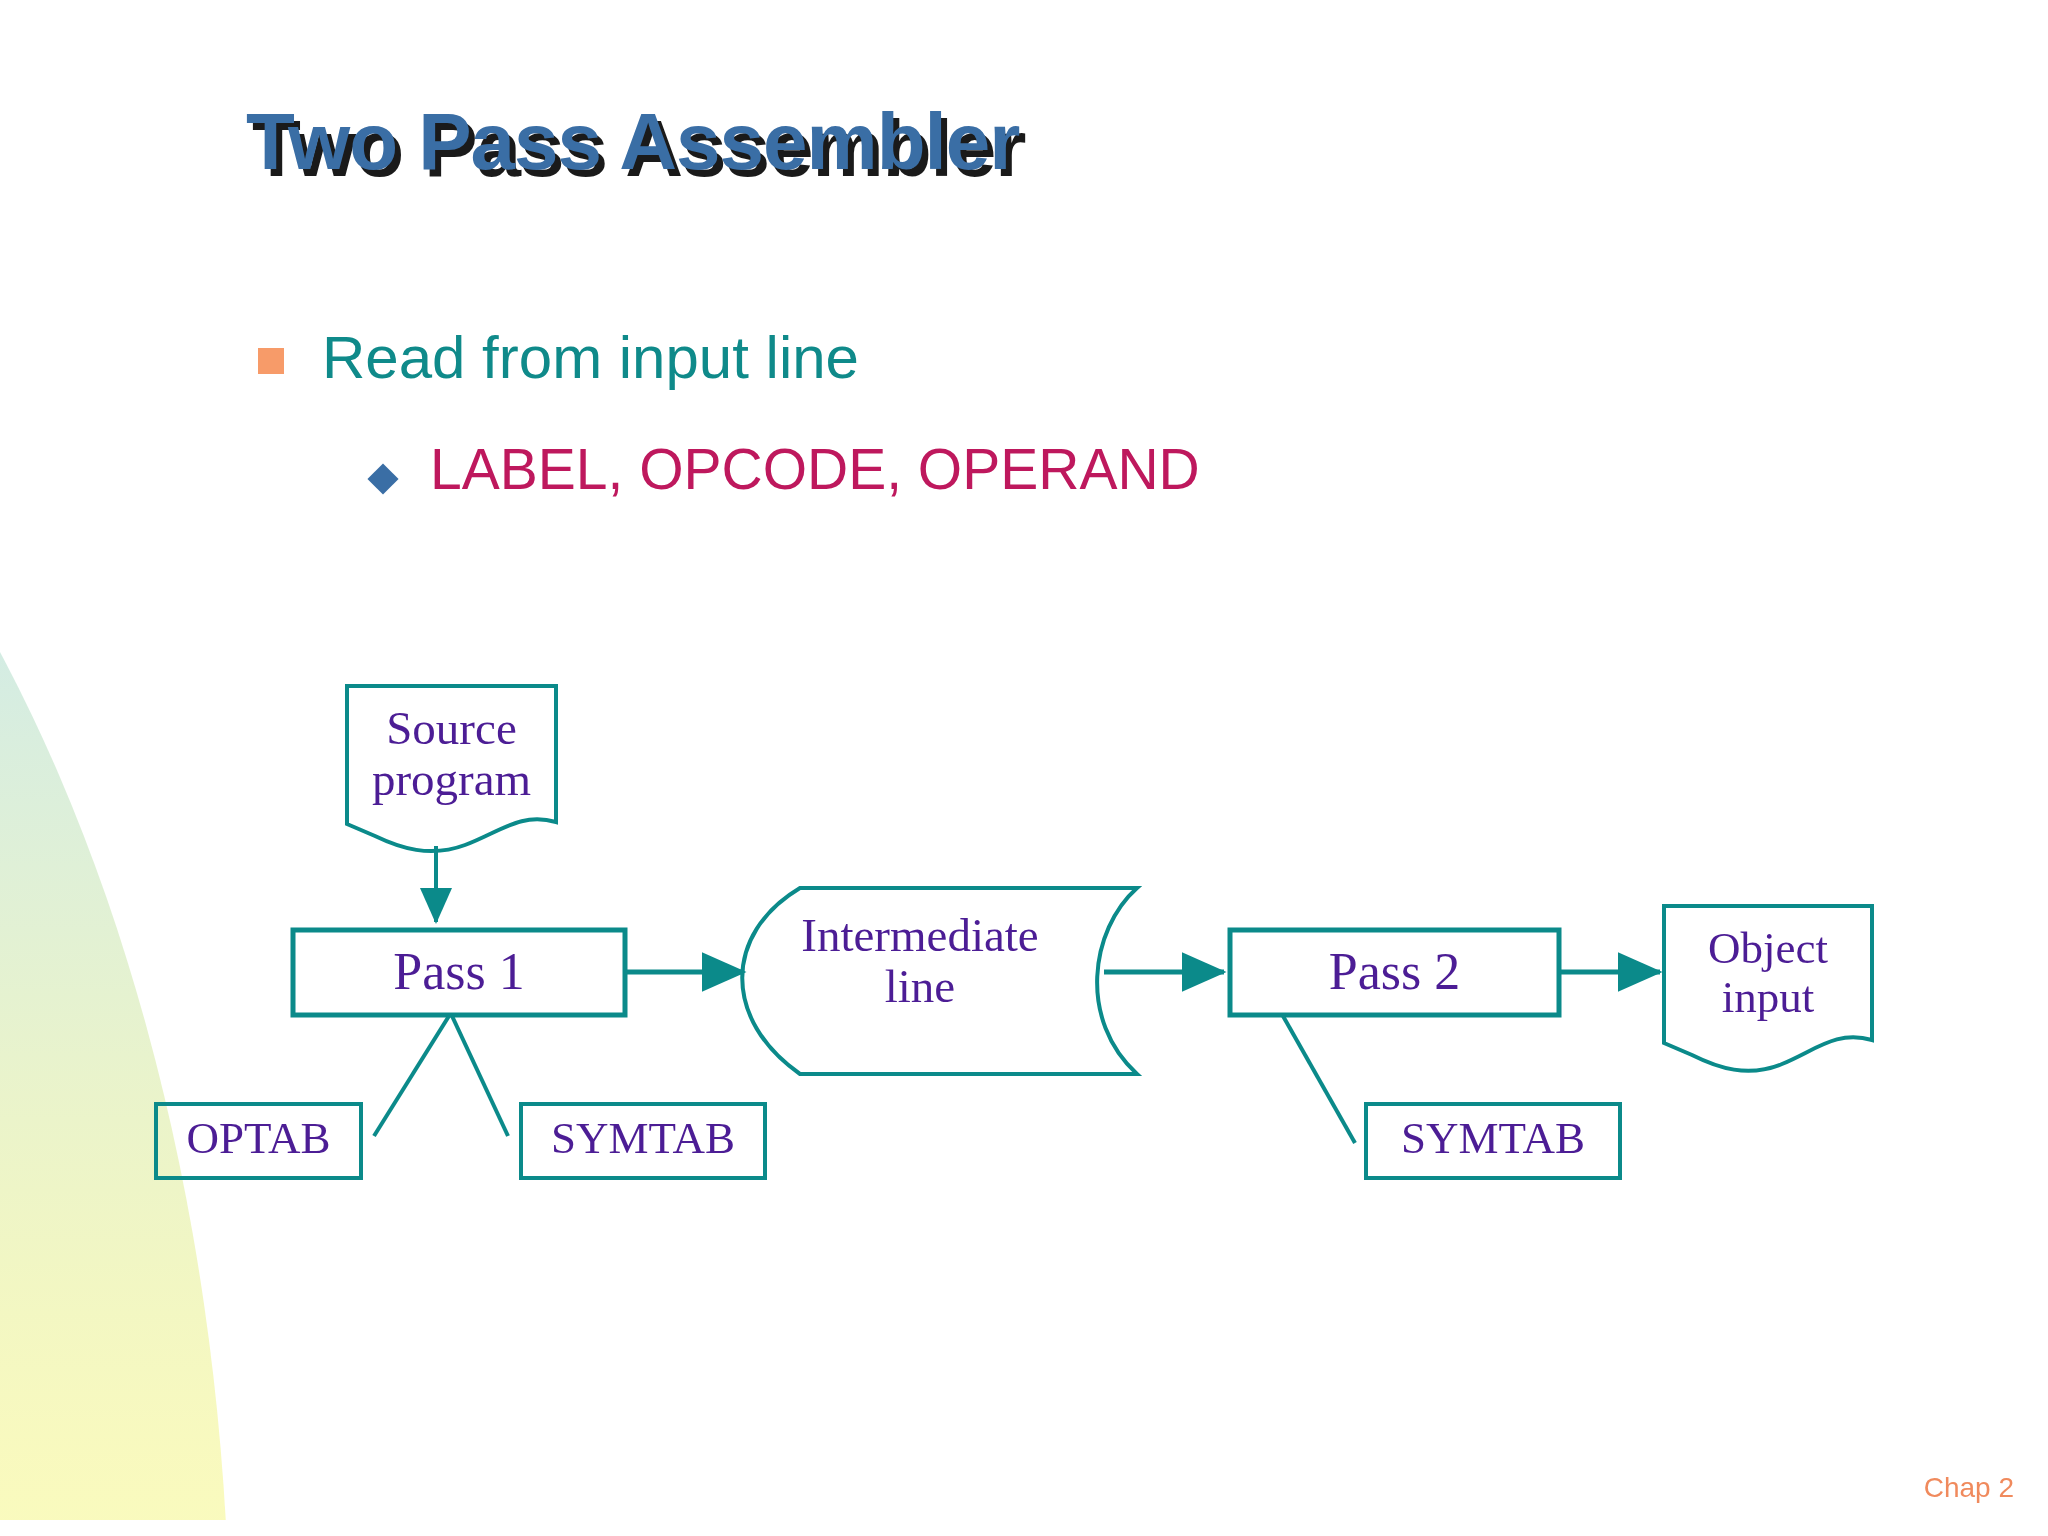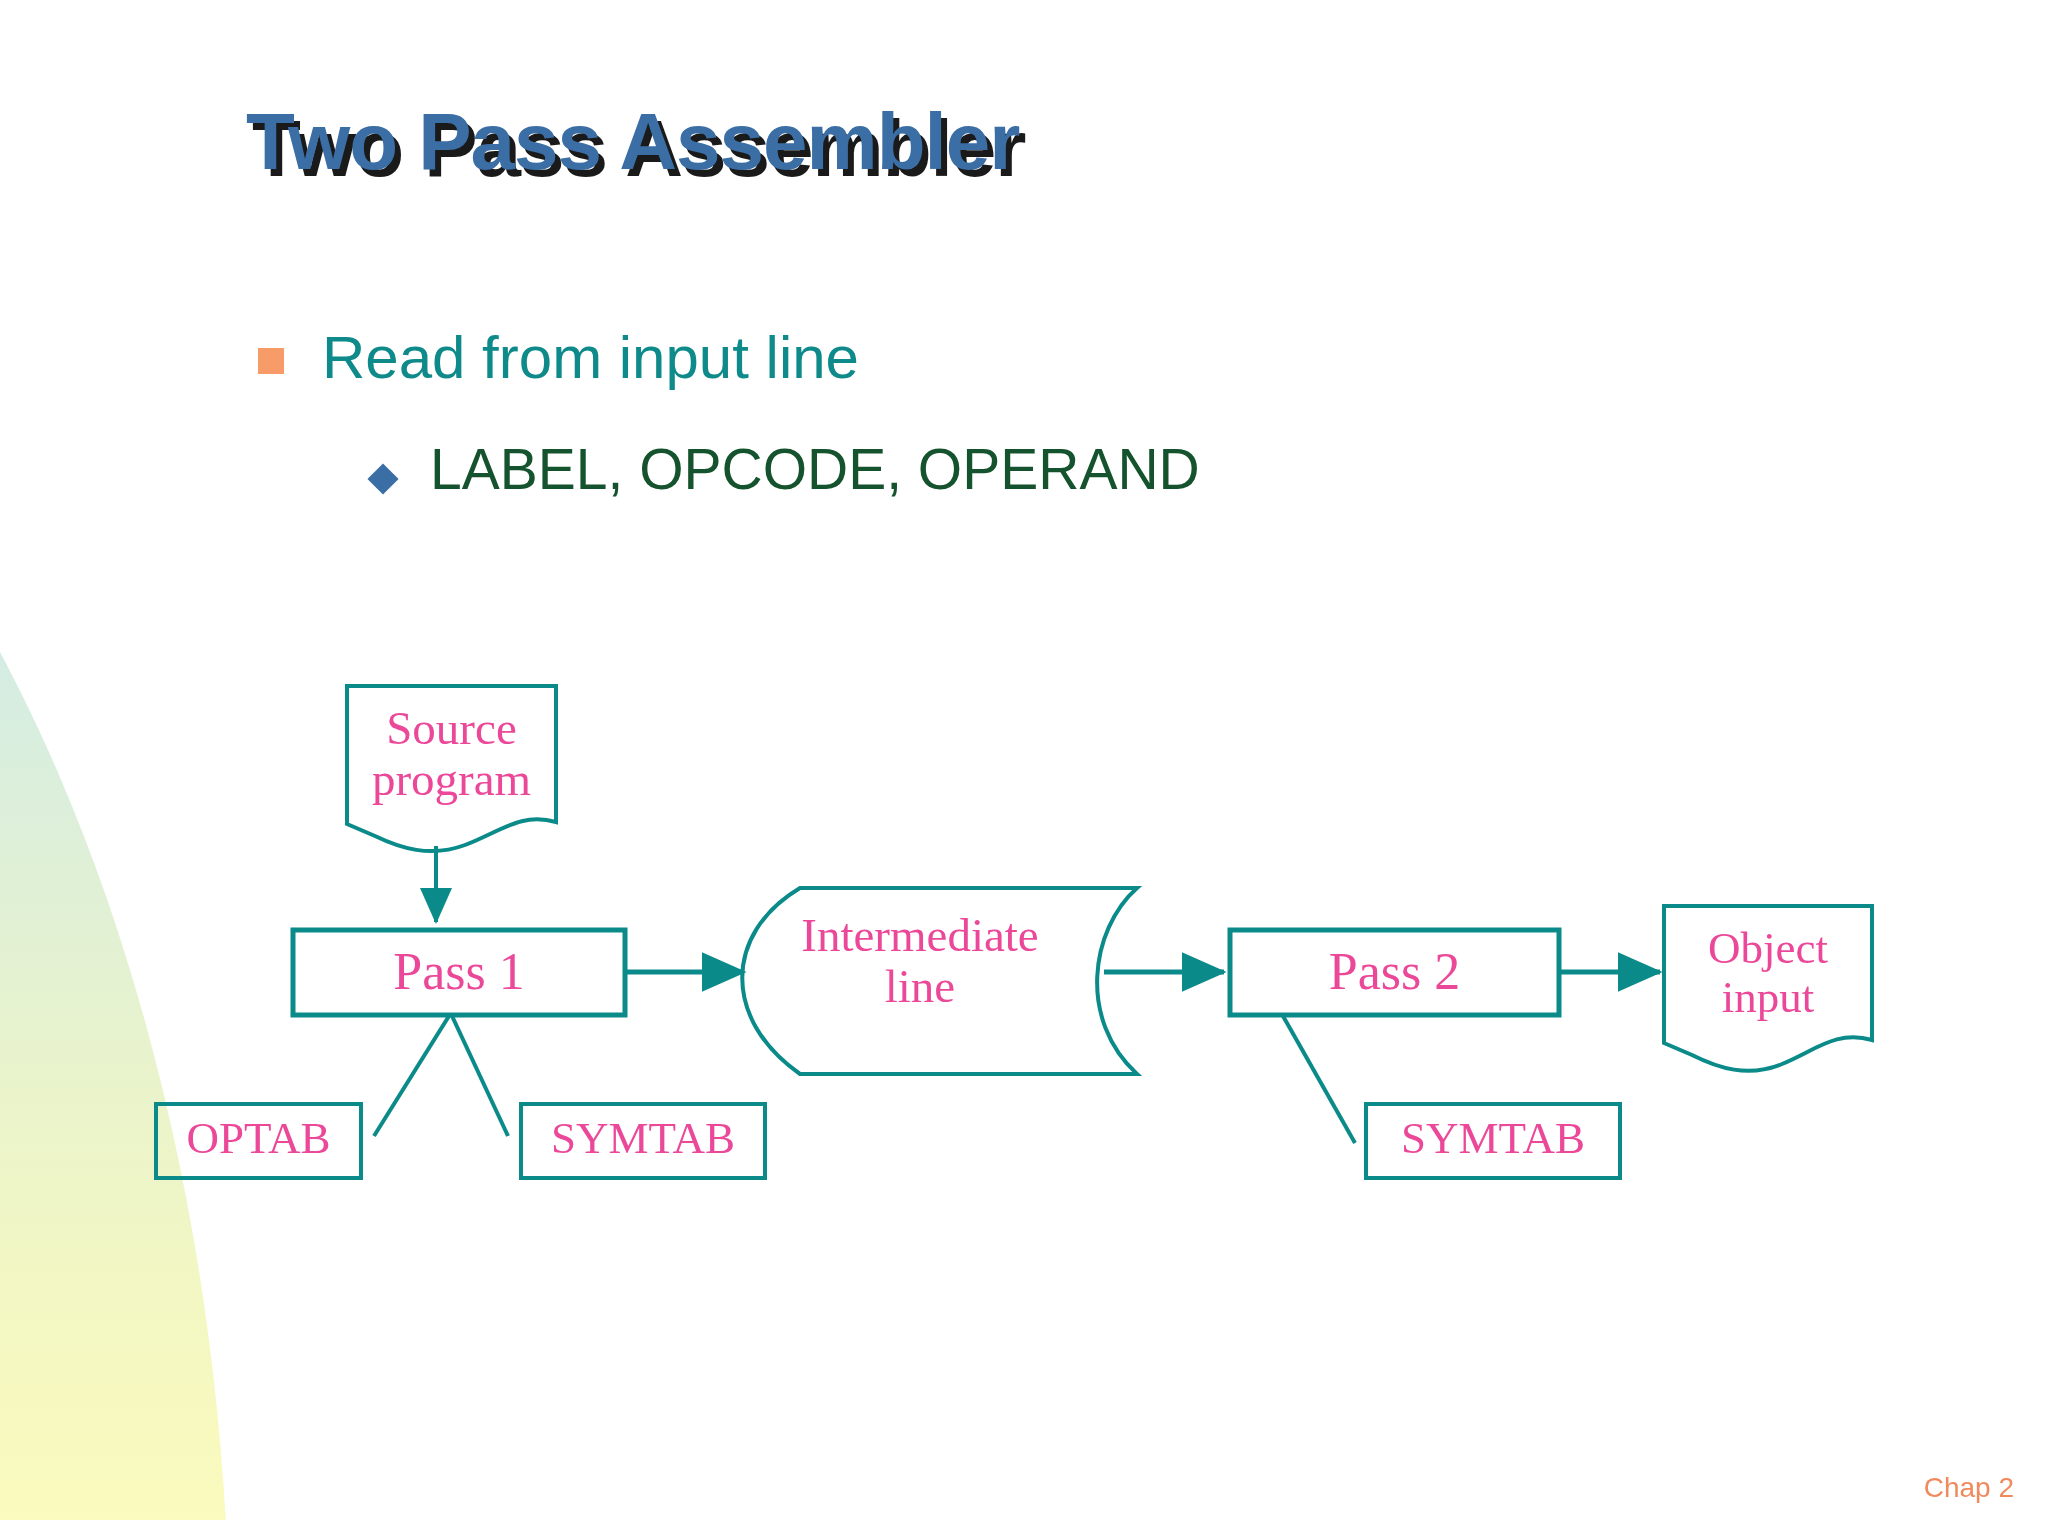--- a/index.html
+++ b/index.html
@@ -94,38 +94,38 @@
   .dia-bullet {
     width: 22px;
     height: 22px;
     background: #3a6ea5;
     transform: rotate(45deg);
     margin-top: 28px;
     margin-right: 36px;
     flex: 0 0 auto;
   }
   .bullet-l2-text {
-    color: #14532d;
+    color: #be185d;
     font-size: 57px;
     line-height: 1.05;
     white-space: nowrap;
   }
 
   
   #diagram {
     position: absolute;
     left: 0;
     top: 0;
     width: 2048px;
     height: 1536px;
     pointer-events: none;
   }
   .node-label {
     position: absolute;
-    color: #ec4899;
+    color: #4c1d95;
     font-family: "Liberation Serif", serif;
     text-align: center;
     line-height: 1.08;
     white-space: pre;
   }
 
   
   #footer-chap {
     position: absolute;
     right: 34px;

